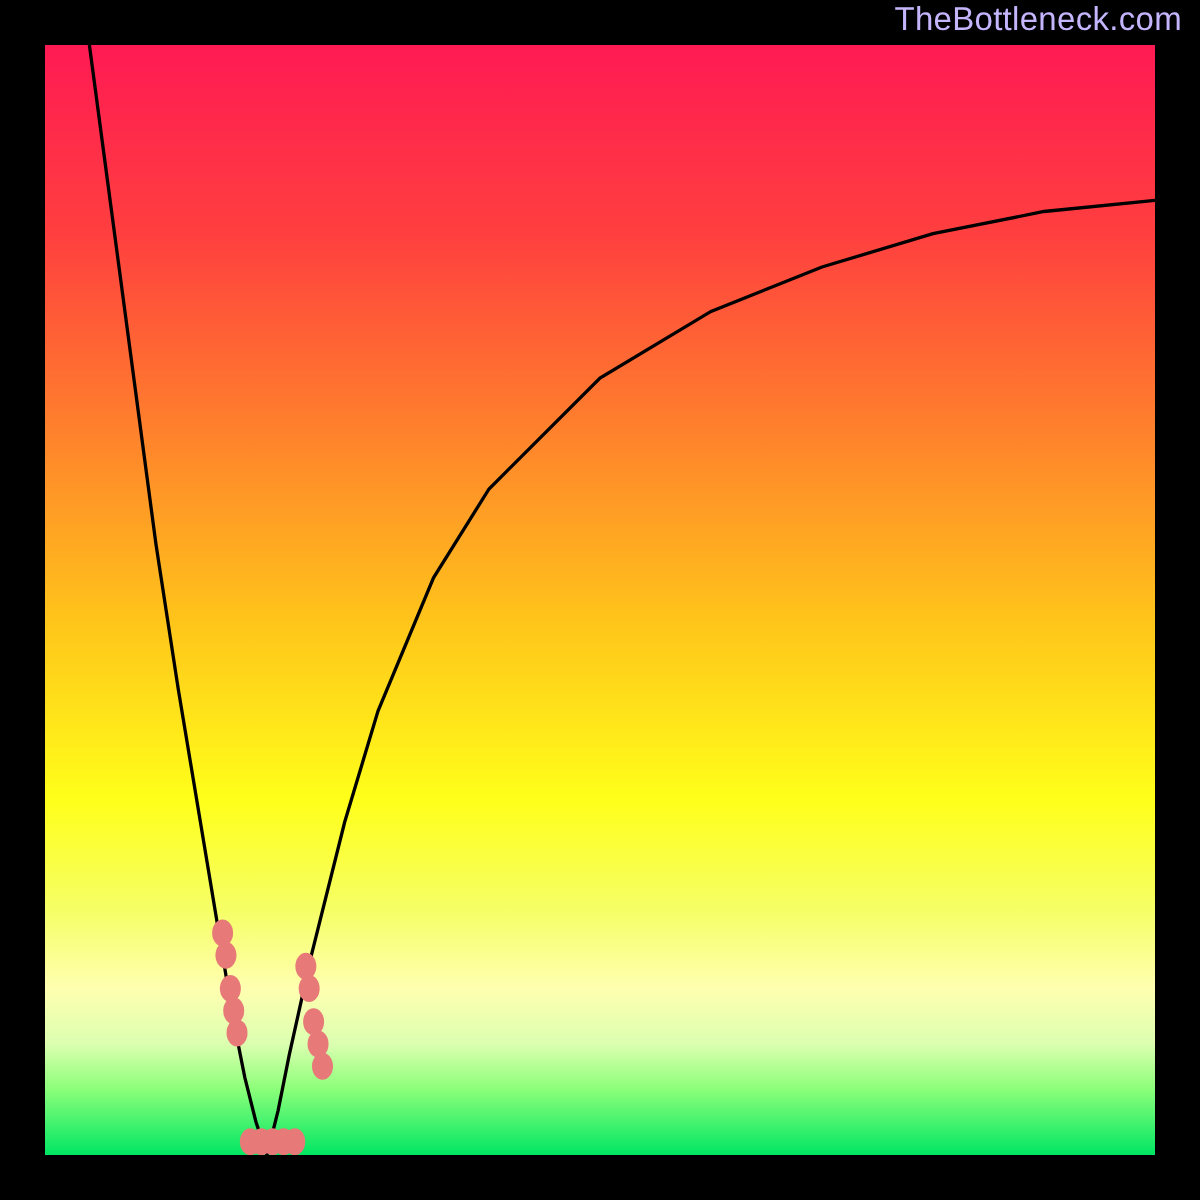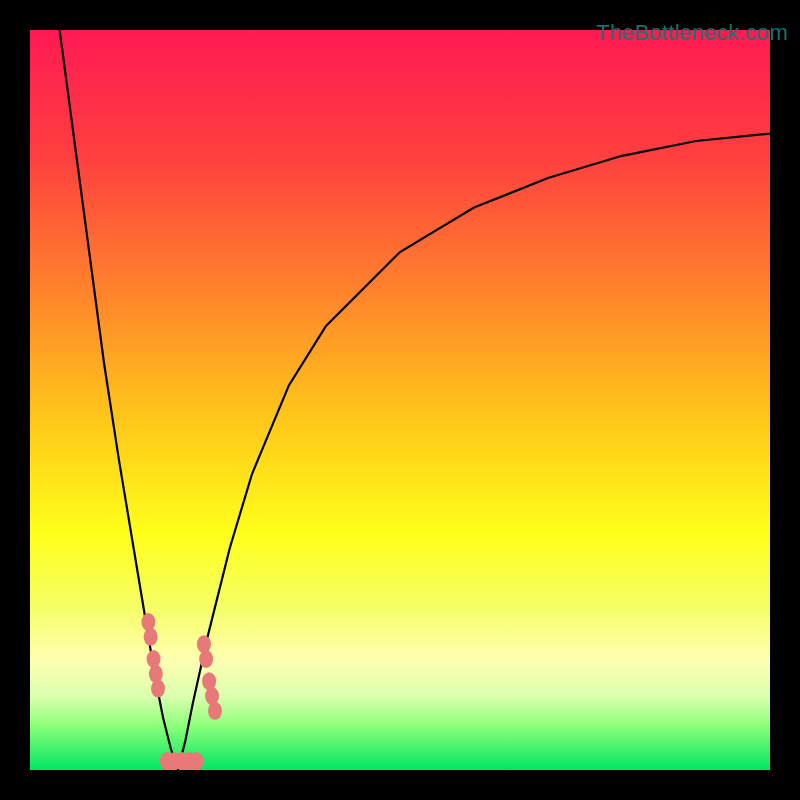--- a/index.html
+++ b/index.html
@@ -18,23 +18,23 @@
   }
   .plot {
     position: absolute;
     left: 30px;
     top: 30px;
     width: 740px;
     height: 740px;
   }
   .watermark {
     position: absolute;
-    top: 20px;
+    top: 0;
     right: 12px;
-    color: #0f766e;
+    color: #c4b5fd;
     font-size: 22px;
     font-weight: 500;
     letter-spacing: 0.2px;
     user-select: none;
   }
 </style>
 </head>
 <body>
 
 <div class="frame">

